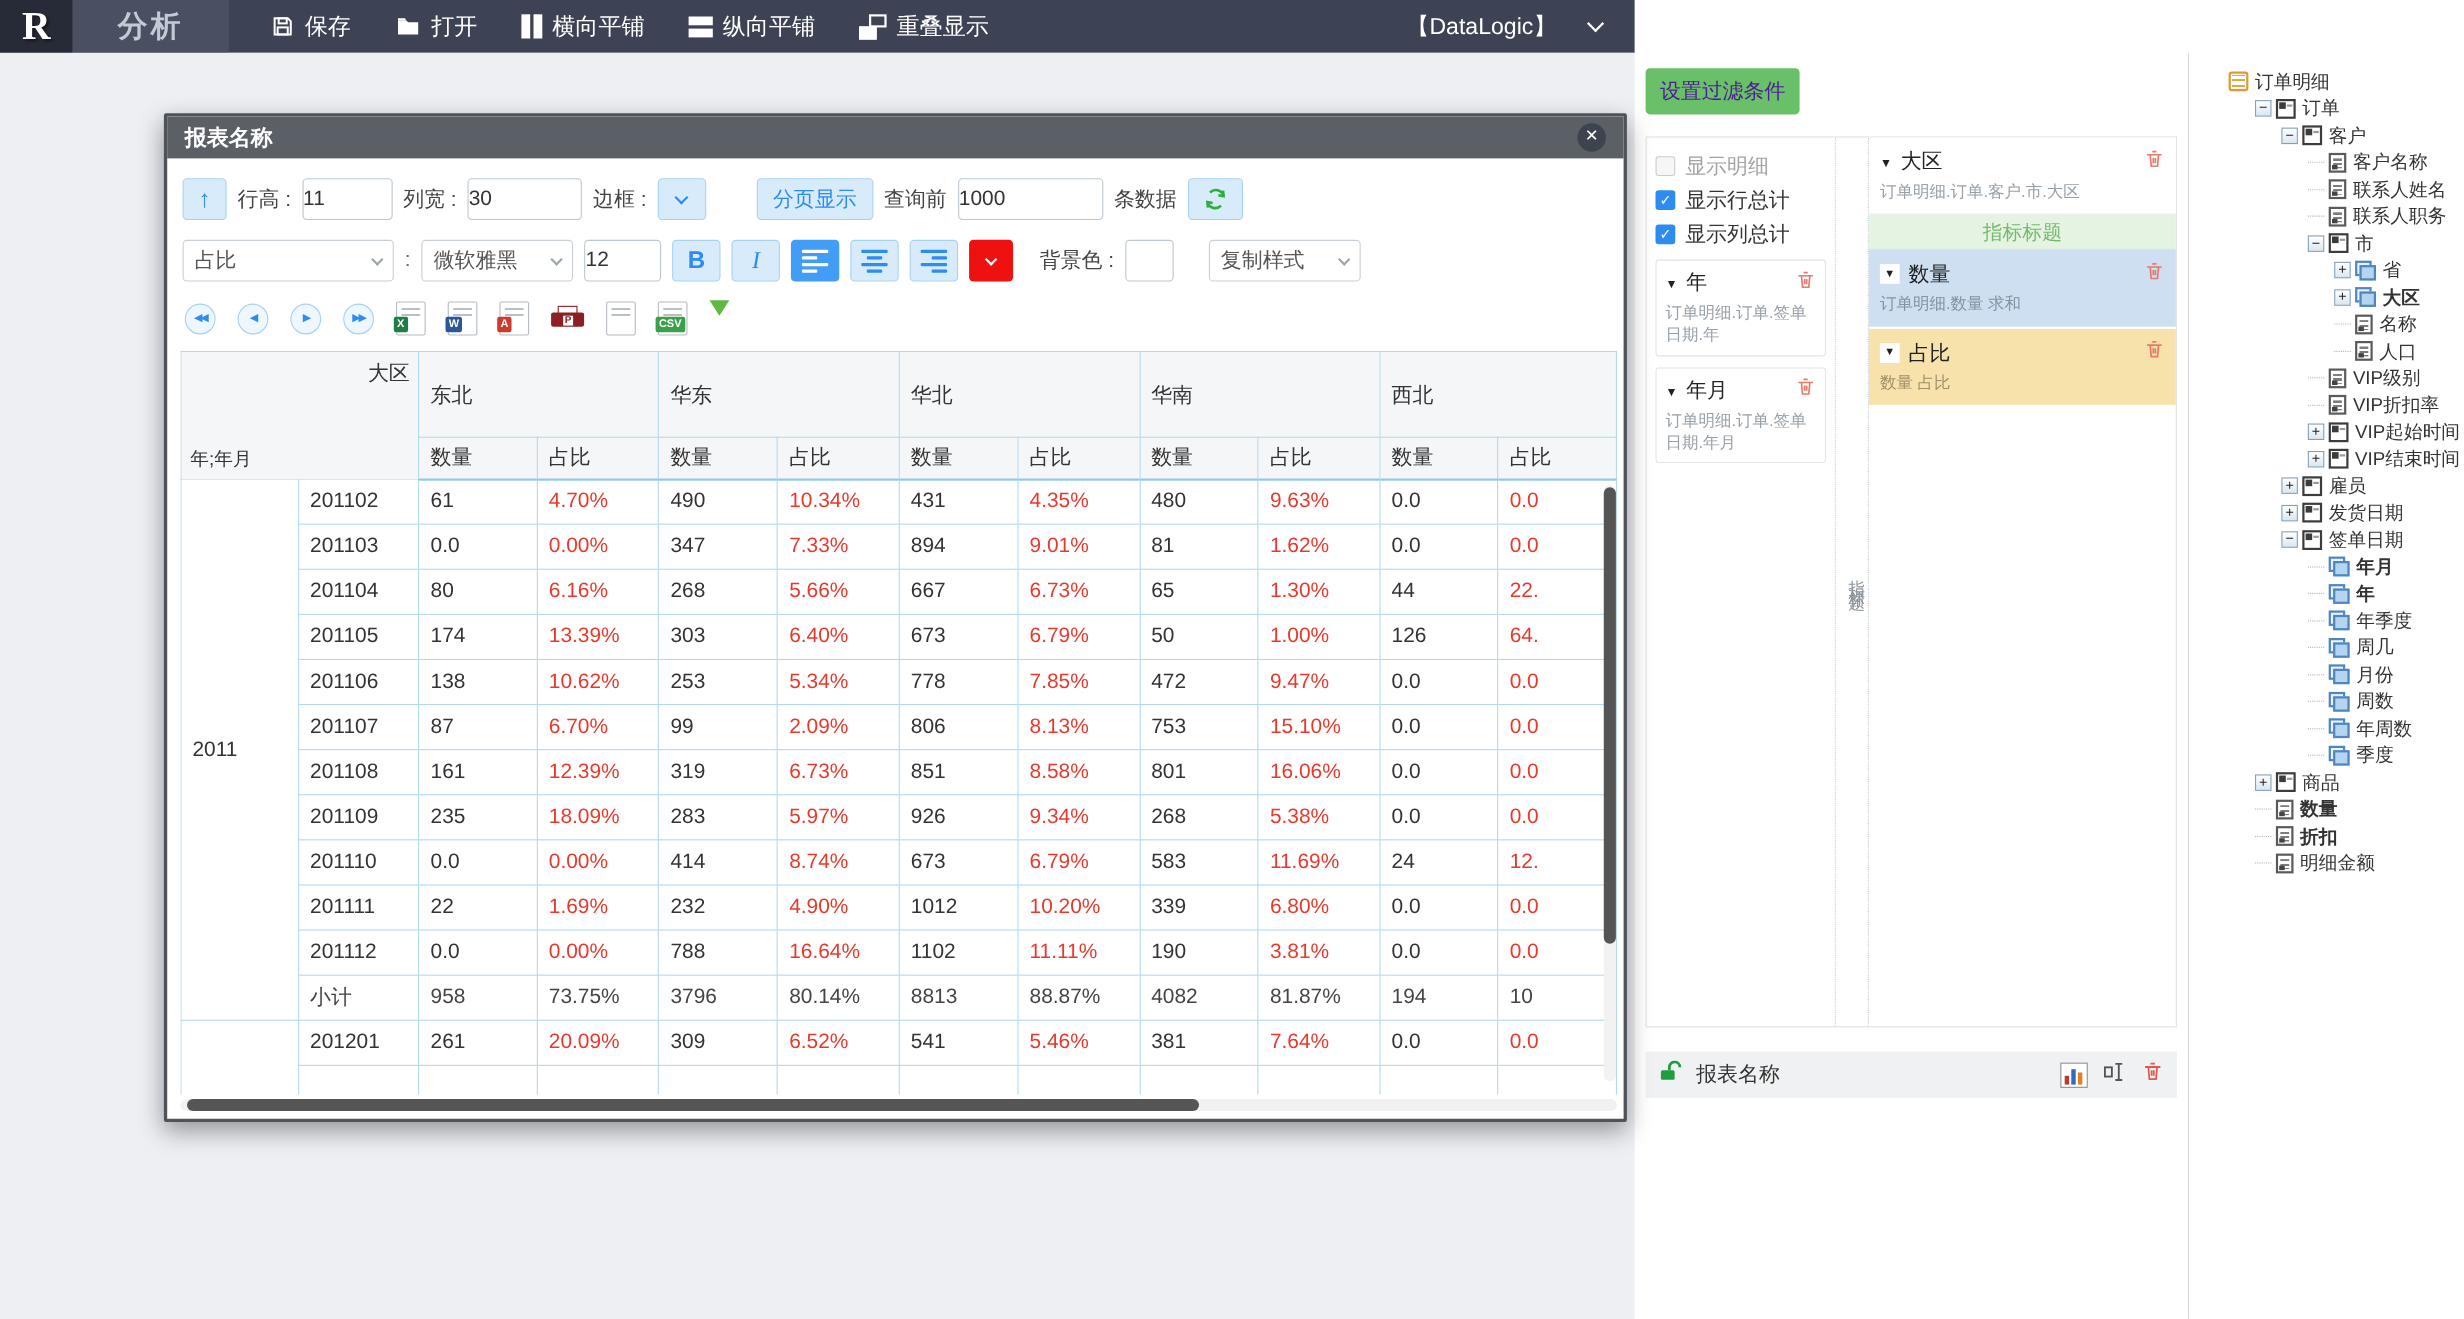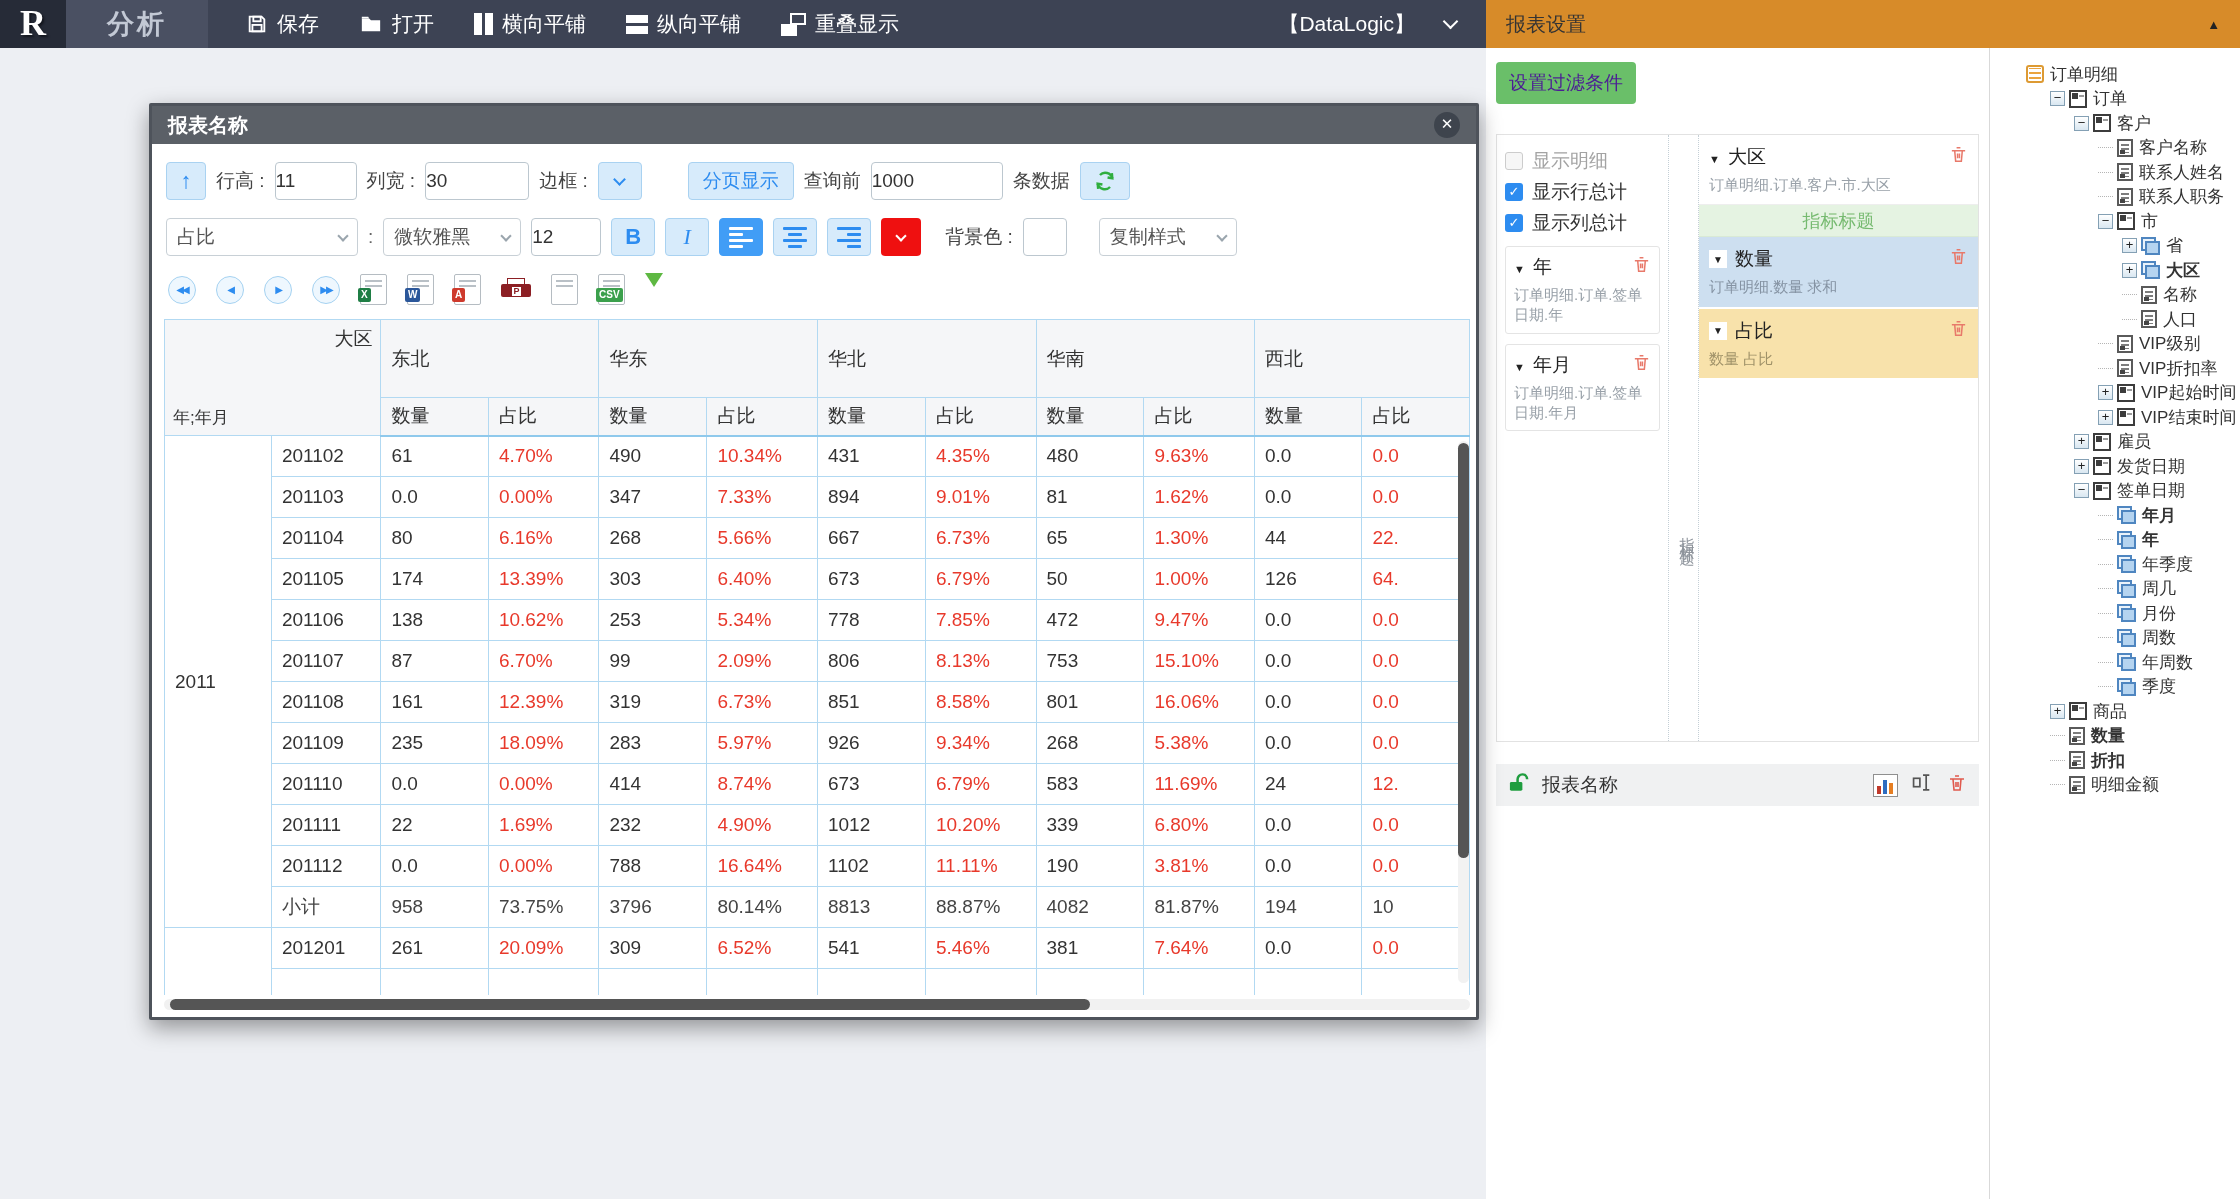--- a/index.html
+++ b/index.html
@@ -81,21 +81,21 @@
   .diag .db{position:absolute;bottom:6px;left:8px;font-size:17px}
   tr.ghost td{height:14px}
   .vscroll{position:absolute;right:1px;top:122px;width:11px;height:542px;background:#f2f2f2;border-radius:6px}
   .vthumb{position:absolute;left:0;top:2px;width:11px;height:415px;background:#555;border-radius:6px;cursor:pointer}
   .hscroll{position:relative;margin:4px 0 0 12px;width:1306px;height:11px;background:#f1f1f1;border-radius:6px}
   .hthumb{position:absolute;left:6px;top:0;width:920px;height:11px;background:#555;border-radius:6px;cursor:pointer}
 
   
   .settings-panel{width:504px;background:#fff;border-right:1px solid #d9d9d9;padding:14px 10px 0;flex:none;display:flex;flex-direction:column}
   .filter-btn{align-self:flex-start;background:#6abf69;color:#4c1d95;font-size:19px;padding:8px 13px;border-radius:4px;cursor:pointer}
-  .fields-area{margin-top:30px;border:1px solid #e2e2e2;height:608px;display:flex}
+  .fields-area{margin-top:20px;border:1px solid #e2e2e2;height:810px;display:flex}
   .fa-left{width:172px;border-right:1px dotted #c4cfd6;padding:8px 6px;flex:none}
   .fa-gap{width:30px;border-right:1px dotted #c4cfd6;position:relative;flex:none}
   .v-label{position:absolute;top:390px;left:8px;writing-mode:vertical-rl;font-size:15px;color:#8d939b;letter-spacing:5px}
   .fa-right{flex:1;display:flex;flex-direction:column}
   .cb-row{display:flex;align-items:center;gap:9px;margin:5px 2px;font-size:19px;color:#333;cursor:pointer}
   .cb{width:18px;height:18px;border-radius:3px;flex:none}
   .cb.off{background:#f6f6f6;border:1px solid #ccc}
   .cb.on{background:#2d8cf0;color:#fff;font-size:13px;line-height:18px;text-align:center}
   .cb.on::after{content:"✓"}
   .lbl-dim{color:#a3a3a3}
@@ -188,24 +188,20 @@
               <i class="f"></i>
             </span>
           <span>重叠显示</span>
         </div>
       </div>
       <div class="workspace">
         <span>【DataLogic】</span>
         <span class="chev"></span>
       </div>
     </div>
-    <div class="settings-header">
-      <span>报表设置</span>
-      <span class="collapse">▲</span>
-    </div>
   </div>
 
   <div class="main">
 
     <div class="canvas">
       <div class="modal">
         <div class="modal-titlebar">
           <span class="modal-title">报表名称</span>
           <span class="modal-close">✕</span>
         </div>

